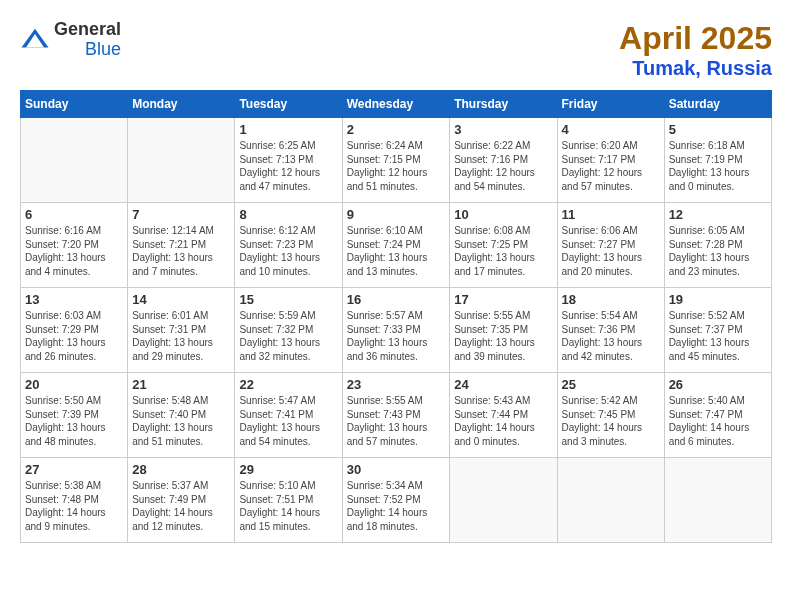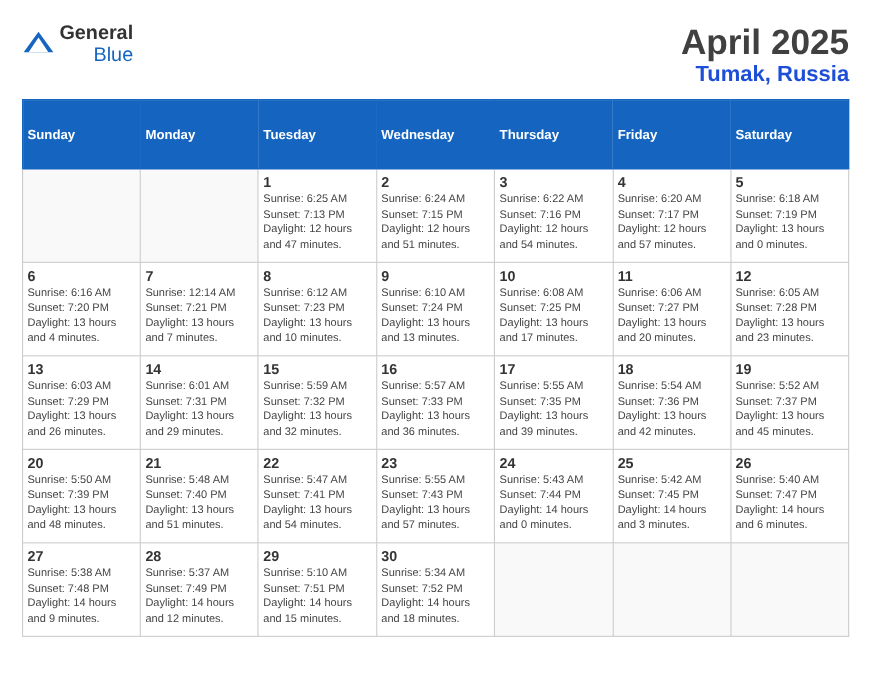--- a/index.html
+++ b/index.html
@@ -40,36 +40,36 @@
       width: 30px;
       height: 30px;
       margin-right: 4px;
     }
     .title-block {
       text-align: right;
     }
     .month-title {
       font-size: 32px;
       font-weight: bold;
-      color: #404040;
+      color: #a16207;
     }
     .location {
       font-size: 20px;
       color: #1d4ed8;
       font-weight: bold;
     }
     .calendar {
       width: 100%;
       border-collapse: collapse;
       font-size: 11px;
     }
     .calendar th {
       background-color: #1565c0;
       color: #fff;
-      padding: 24px 4px;
+      padding: 6px 4px;
       text-align: left;
       font-size: 12px;
       font-weight: bold;
       border: 1px solid #1565c0;
     }
     .calendar td {
       border: 1px solid #ccc;
       vertical-align: top;
       padding: 4px;
       width: 108px;

